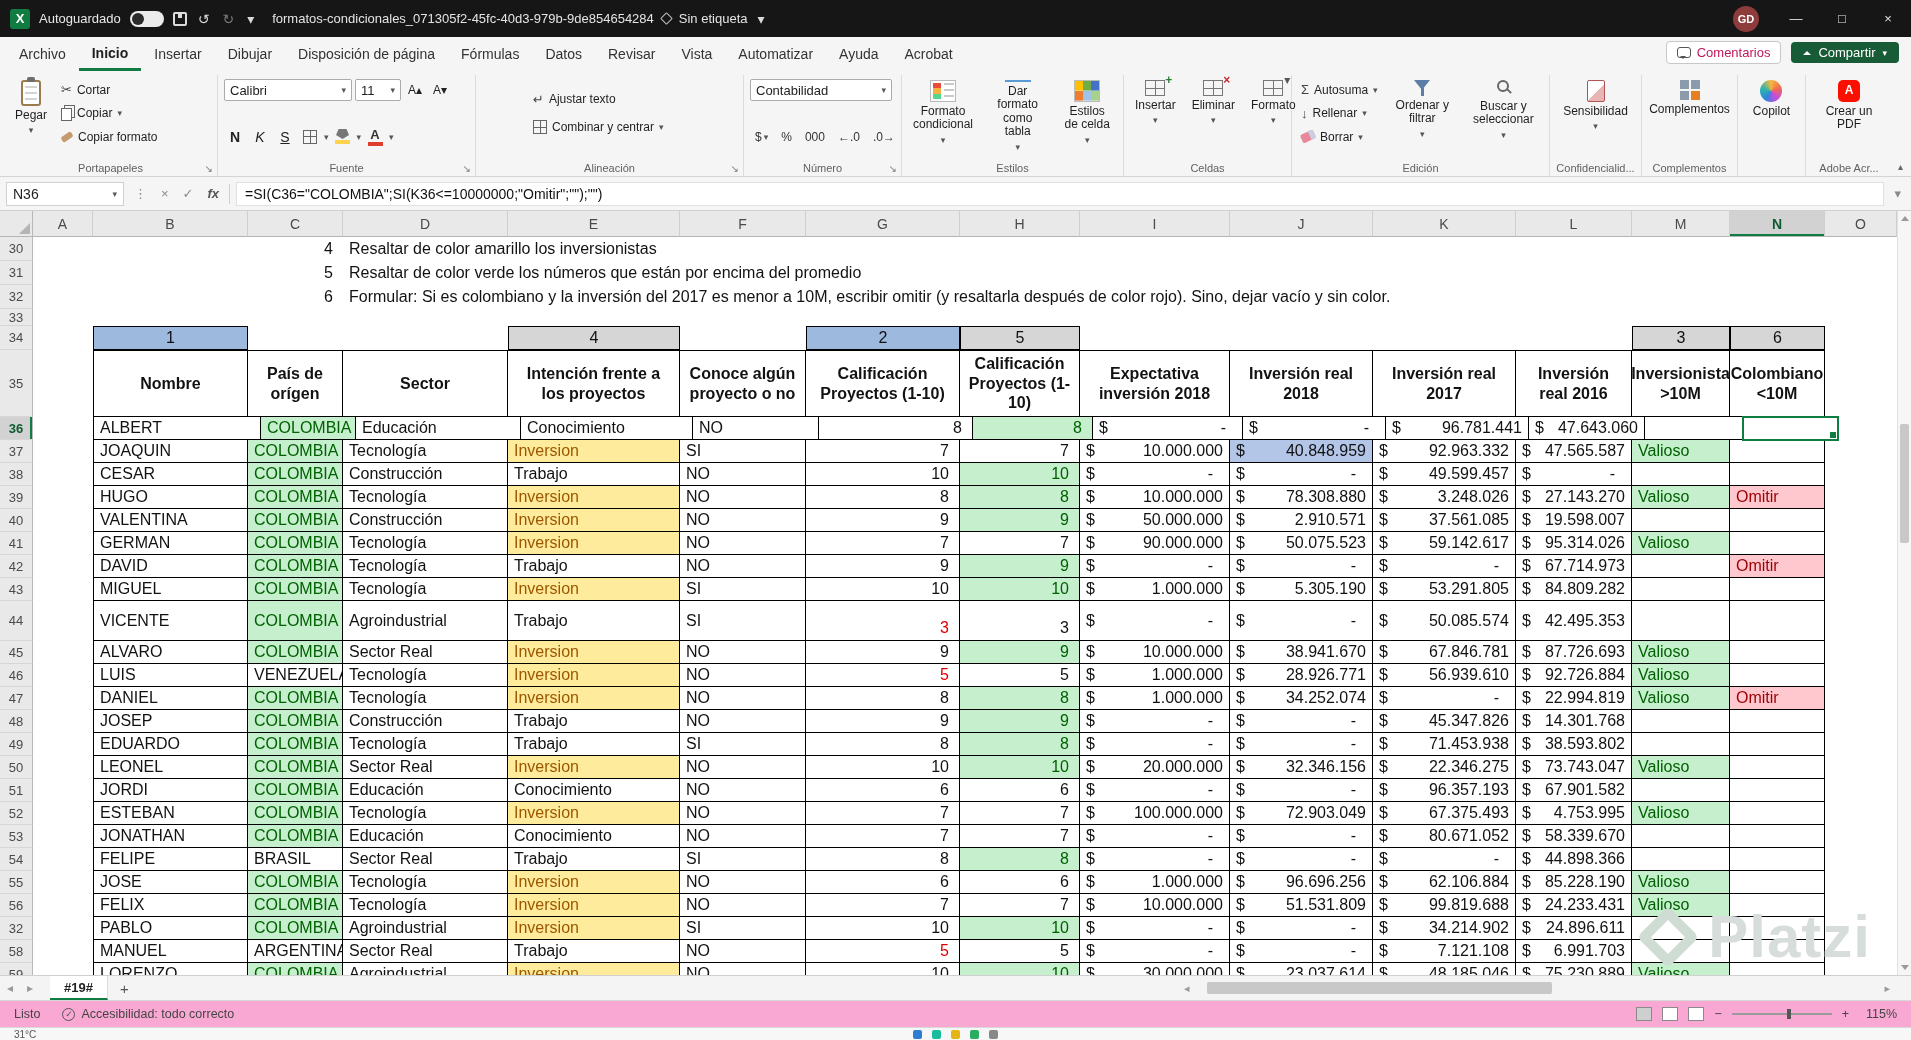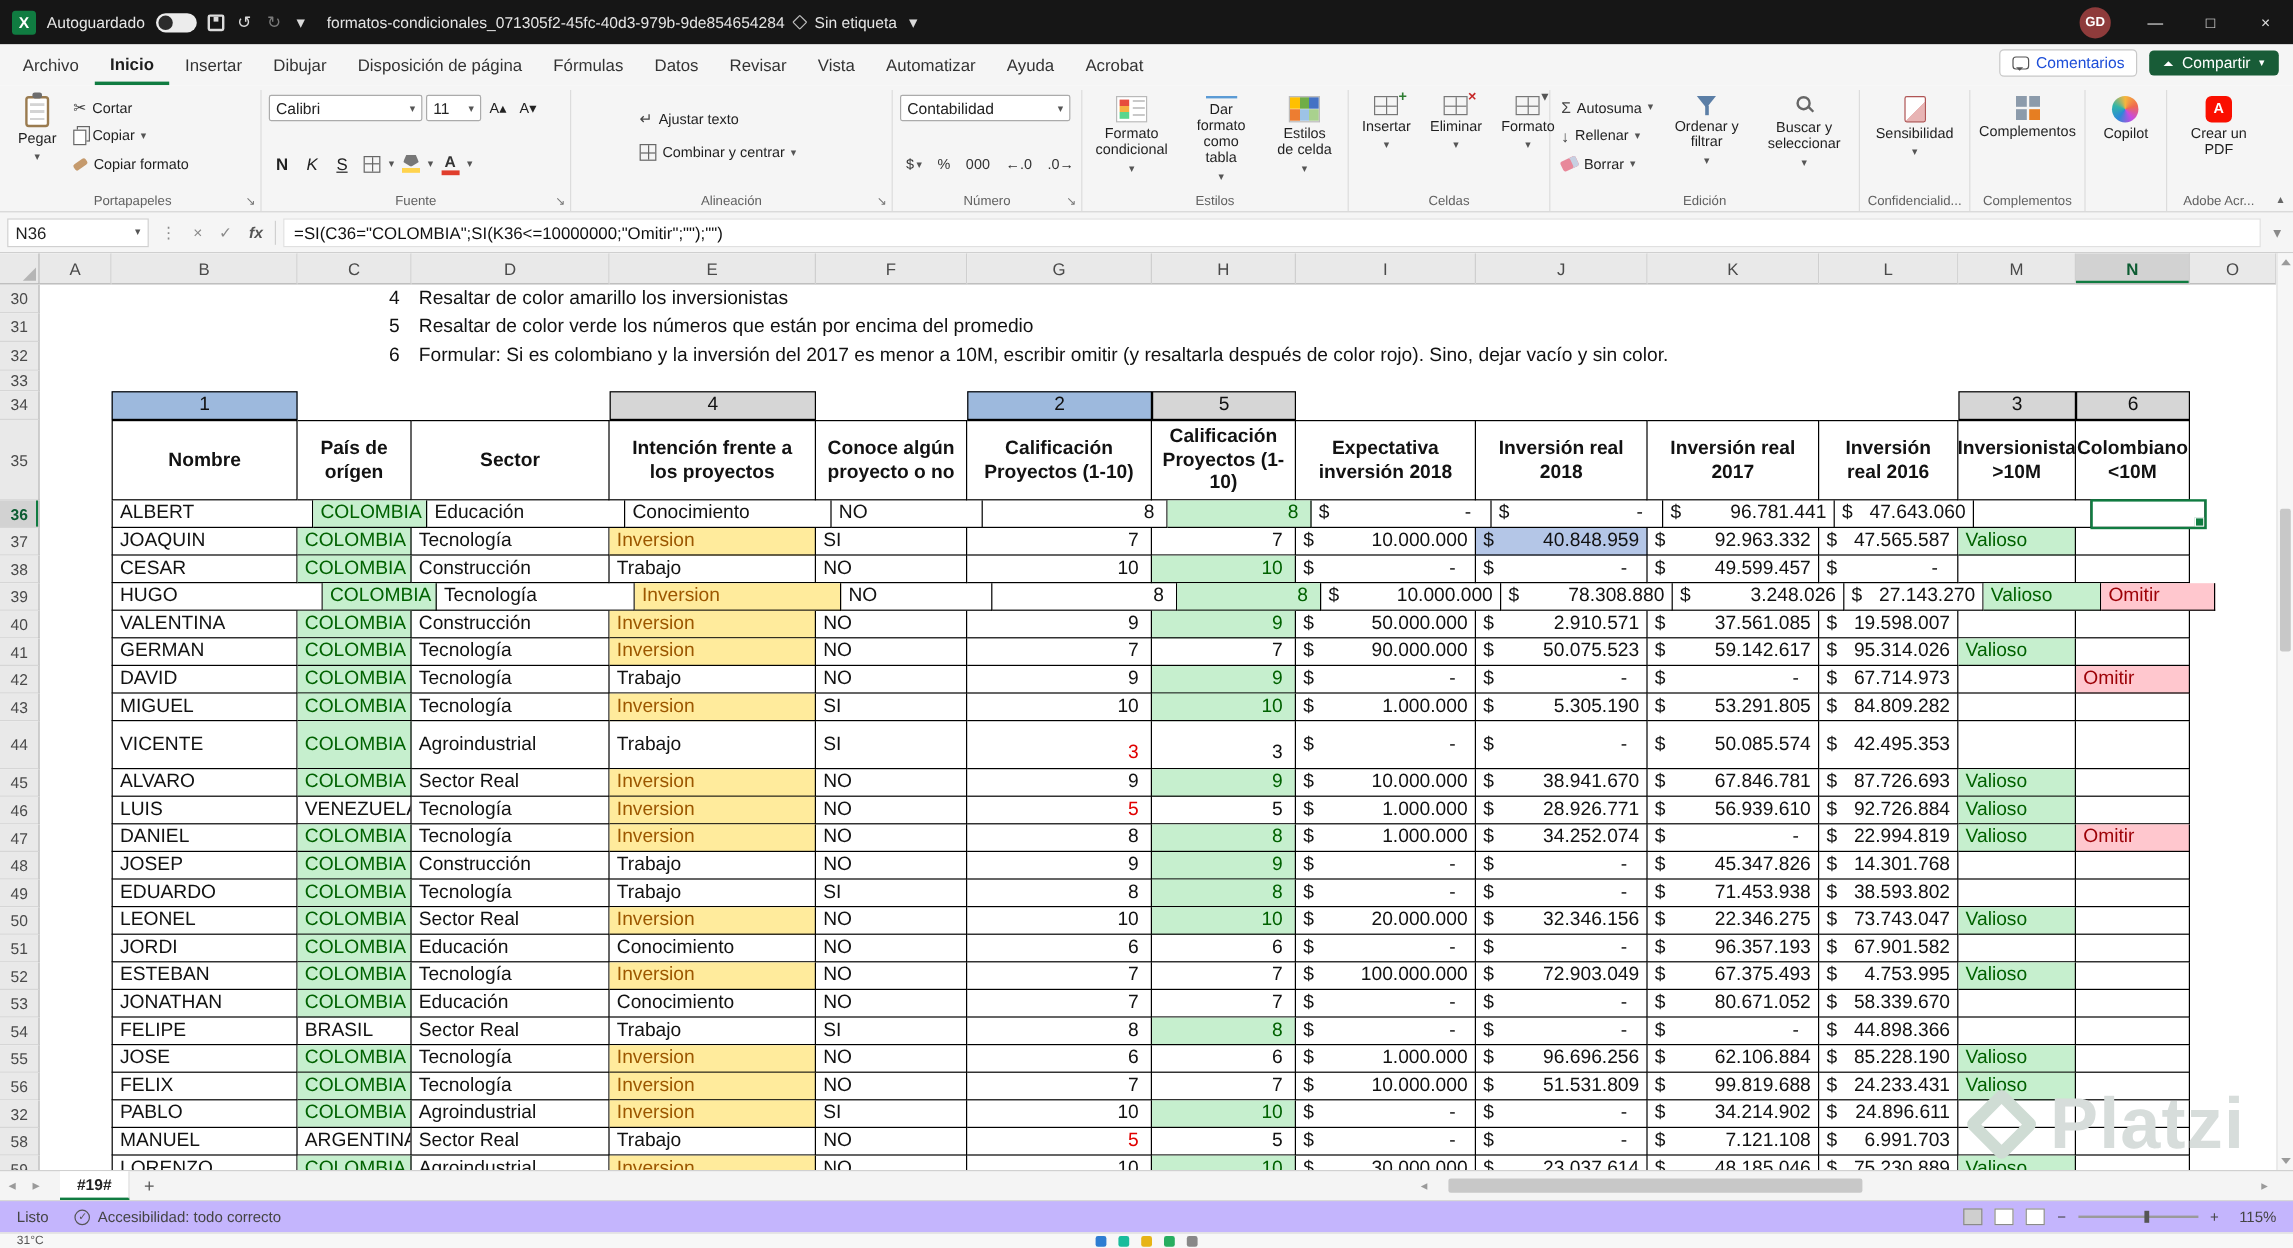--- a/index.html
+++ b/index.html
@@ -34,21 +34,21 @@
     font-size:13px; color:#e0e0e0; }
 
   
   #ribbon-tabs { height:34px; background:#f5f5f5; display:flex; align-items:stretch; padding-left:6px;
     font-size:14px; position:relative; }
   #tab-strip { display:flex; }
   .rtab { display:flex; align-items:center; padding:0 13px; color:#333; }
   .rtab.active { font-weight:700; border-bottom:3px solid #107c41; color:#1e1e1e; }
   .rtabs-right { position:absolute; right:12px; top:4px; display:flex; gap:10px; align-items:center; }
   .comments-btn { display:flex; align-items:center; gap:6px; border:1px solid #c8c8c8; background:#fff;
-    border-radius:4px; padding:3px 10px; font-size:13px; color:#1d4ed8; }
+    border-radius:4px; padding:3px 10px; font-size:13px; color:#be185d; }
   .bubble { width:14px; height:11px; border:1.5px solid #555; border-radius:3px; position:relative; }
   .bubble::after { content:""; position:absolute; left:2px; bottom:-5px; border:3px solid transparent;
     border-top-color:#555; }
   .share-btn { display:flex; align-items:center; gap:7px; background:#185c37; color:#fff; border-radius:4px;
     padding:3px 12px; font-size:13px; }
   .share-tri { width:0; height:0; border:4px solid transparent; border-bottom-color:#fff; margin-top:-4px; }
 
   
   #ribbon { height:106px; background:#f5f5f5; border-bottom:1px solid #d4d4d4; display:flex;
     padding:4px 4px 0 4px; position:relative; overflow:hidden; }
@@ -195,21 +195,21 @@
   .st-arrow { padding:0 7px; color:#9a9a9a; font-size:12px; }
   .sheet-tab { padding:0 14px; height:100%; display:flex; align-items:center; font-weight:700; color:#222;
     background:#fff; border-bottom:2.5px solid #107c41; border-right:1px solid #dcdcdc; margin-left:10px; }
   .add-sheet { padding:0 12px; color:#555; font-size:15px; }
   #hscroll { width:716px; margin-left:auto; margin-right:16px; height:100%; display:flex; align-items:center; }
   .hs-arrow { padding:0 5px; color:#9a9a9a; font-size:11px; }
   #htrack { flex:1; height:100%; position:relative; }
   #hthumb { position:absolute; left:12px; top:6px; height:12px; width:345px; background:#c8c8c8; border-radius:2px; }
 
   
-  #status-bar { height:27px; background:#c4b5fd; border-top:1px solid #d8d8d8; display:flex;
+  #status-bar { height:27px; background:#f9a8d4; border-top:1px solid #d8d8d8; display:flex;
     align-items:center; font-size:12.5px; color:#444; padding:0 14px; }
   .acc-icon { width:13px; height:13px; border:1.5px solid #555; border-radius:50%; display:flex;
     align-items:center; justify-content:center; font-size:9px; color:#555; margin:0 6px 0 22px; }
   .sb-right { margin-left:auto; display:flex; align-items:center; gap:10px; }
   .view-ic { width:16px; height:14px; border:1px solid #8a8a8a; background:#fff; }
   .view-ic.active { background:#cfcfcf; }
   .zoom-track { width:100px; height:2px; background:#9a9a9a; position:relative; }
   .zoom-knob { position:absolute; left:55px; top:-4px; width:4px; height:10px; background:#555; }
   .zoom-pct { width:38px; text-align:right; }
 
@@ -701,21 +701,21 @@
             <div class="cs">$</div>
             <div class="cv dash">-</div>
           </div>
           <div class="cell bd" style="width: 98px;"></div>
           <div class="cell bd" style="width: 95px;"></div>
           <div class="cell" style="width: 72px;"></div>
         </div>
         <div class="grow" style="height: 23px;">
           <div class="rowhdr">39</div>
           <div class="cell" style="width: 60px;"></div>
-          <div class="cell bd bd-l" style="width: 176px;">HUGO</div>
+          <div class="cell bd bd-l" style="width: 155px;">HUGO</div>
           <div class="cell bd f-green" style="width: 95px;">COLOMBIA</div>
           <div class="cell bd" style="width: 165px;">Tecnología</div>
           <div class="cell bd f-yellow" style="width: 172px;">Inversion</div>
           <div class="cell bd" style="width: 126px;">NO</div>
           <div class="cell bd num" style="width: 154px;">8</div>
           <div class="cell bd num f-green" style="width: 120px;">8</div>
           <div class="cell bd cur" style="width: 150px;">
             <div class="cs">$</div>
             <div class="cv">10.000.000</div>
           </div>

